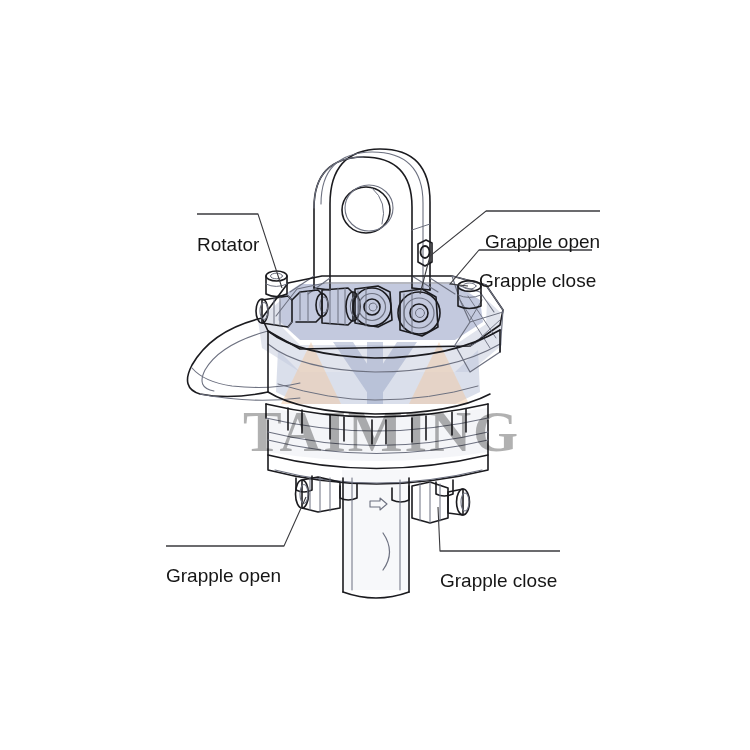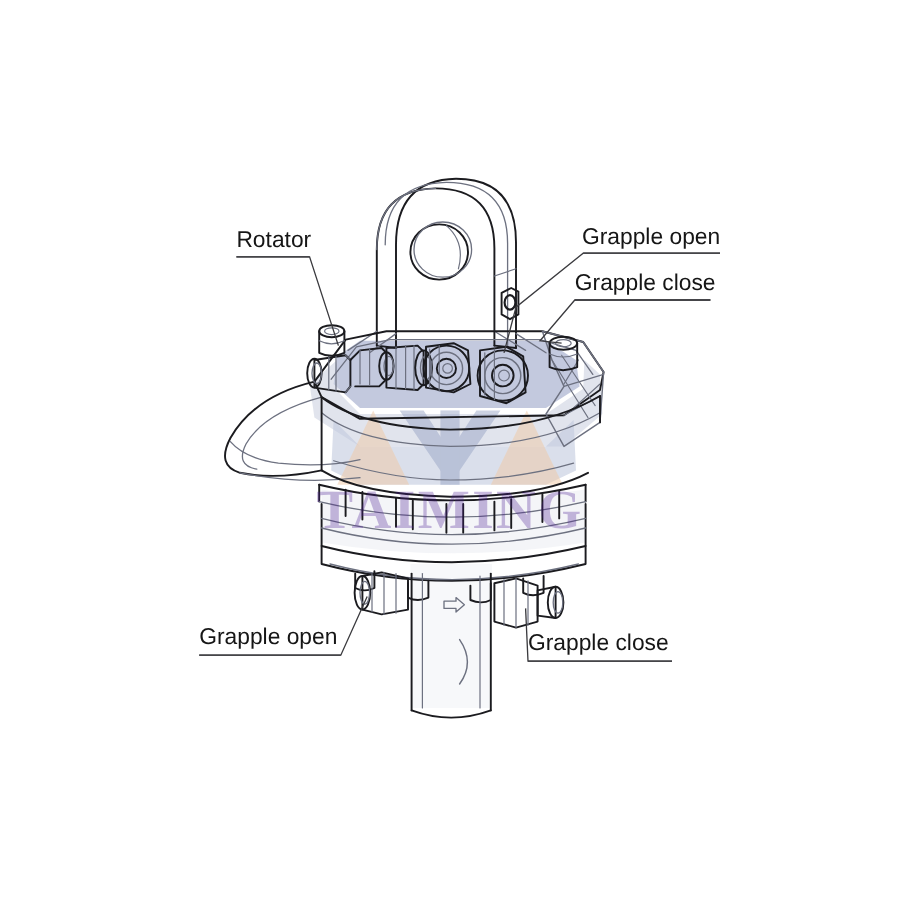--- a/index.html
+++ b/index.html
@@ -27,38 +27,39 @@
   }
   .callout {
     position: absolute;
     white-space: nowrap;
     color: #161616;
     font-family: "Liberation Sans", sans-serif;
     font-size: 19px;
     font-weight: 400;
     letter-spacing: 0px;
     line-height: 20px;
+    margin-top: 44px;
   }
   .callout-rotator   { left: 197px; top: 191px; }
   .callout-go-top    { left: 485px; top: 188px; }
   .callout-gc-top    { left: 479px; top: 227px; }
   .callout-go-bottom { left: 166px; top: 522px; }
   .callout-gc-bottom { left: 440px; top: 527px; }
 
   .wm-text {
     position: absolute;
     left: 243px;
     top: 398px;
     width: 264px;
     text-align: center;
     font-family: "Liberation Serif", serif;
     font-weight: 700;
-    font-size: 46px;
+    font-size: 58px;
     letter-spacing: 2px;
-    color: #4c1d95;
+    color: #000000;
     opacity: 0.30;
     user-select: none;
     pointer-events: none;
   }
 </style>
 </head>
 <body>
 
 <div id="stage">
 

